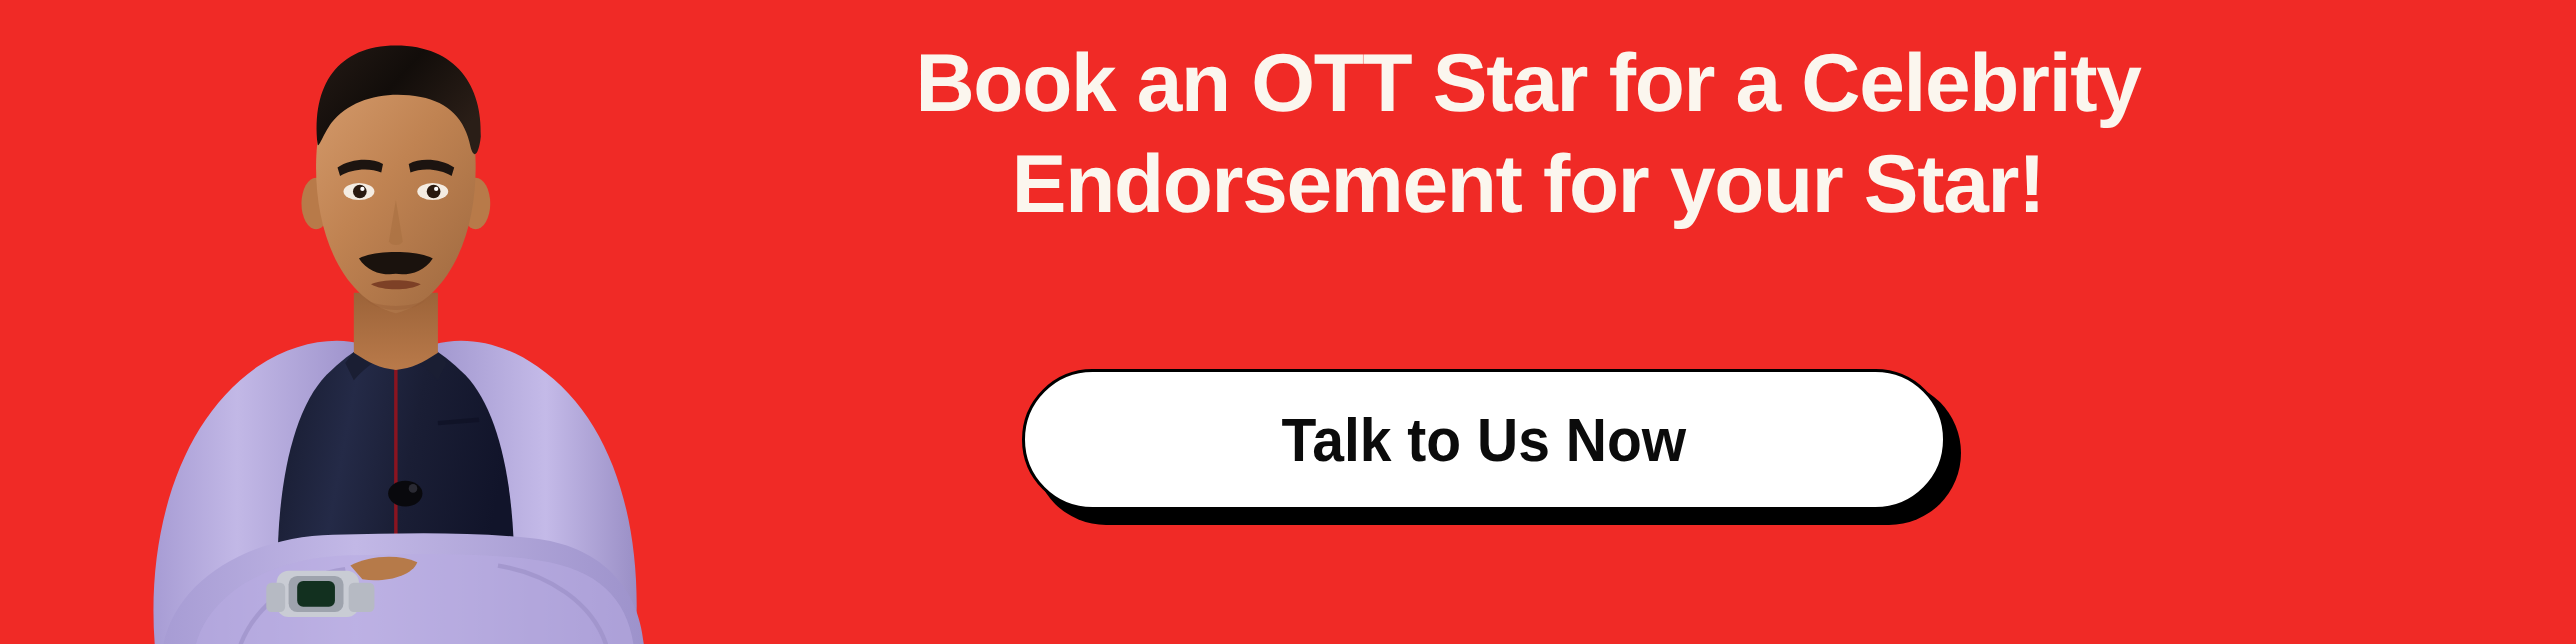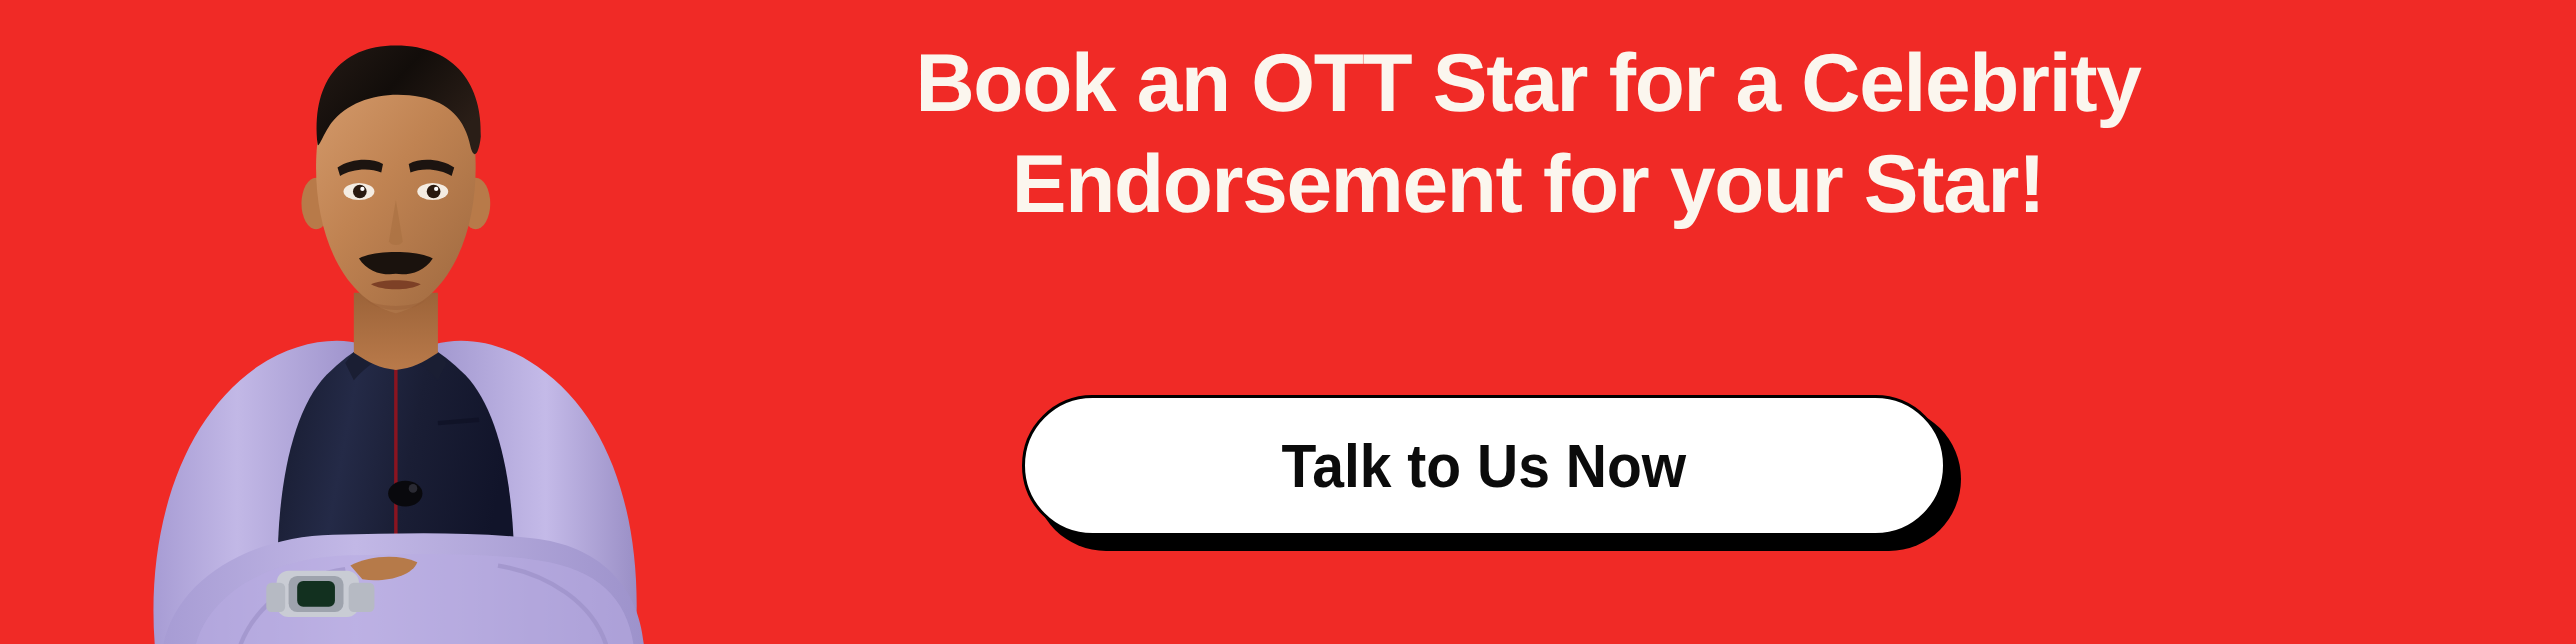--- a/index.html
+++ b/index.html
@@ -34,21 +34,21 @@
     font-size:82px;
     line-height:101px;
     white-space:nowrap;
     text-rendering:geometricPrecision;
   }
   #headline .hl-line.l1{ letter-spacing:-1.3px; }
   #headline .hl-line.l2{ letter-spacing:-1.3px; }
 
   
   #cta-wrap{
-    position:absolute;left:1022px;top:395px;width:953px;height:180px;
+    position:absolute;left:1022px;top:369px;width:953px;height:180px;
   }
   #cta-shadow{
     position:absolute;left:12px;top:12px;
     width:927px;height:144px;
     background:#000000;
     border-radius:72px;
   }
   #cta-button{
     position:absolute;left:0;top:0;
     width:924px;height:141px;

